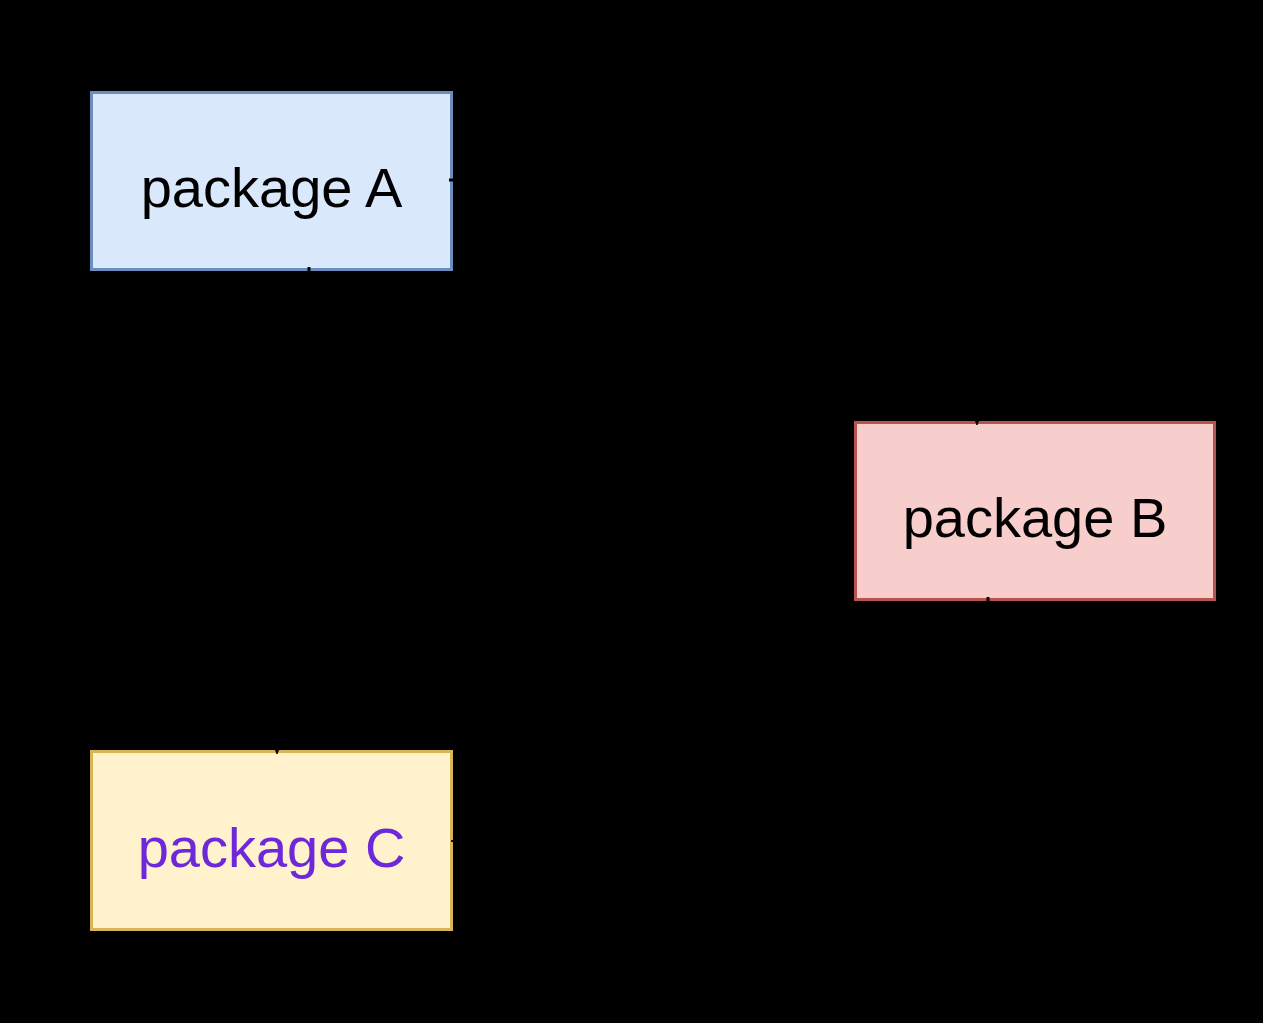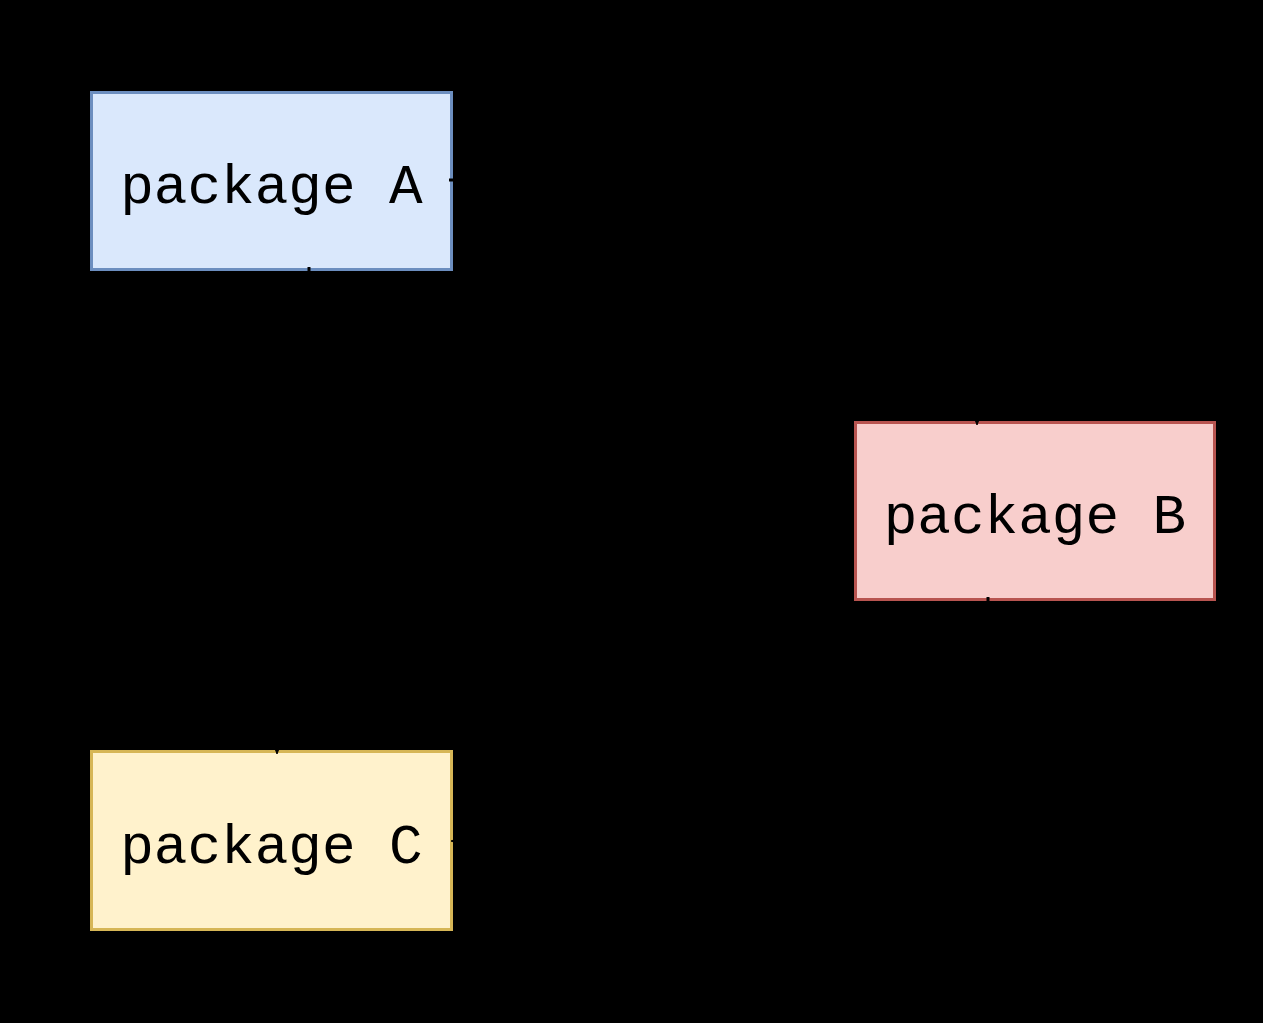--- a/index.html
+++ b/index.html
@@ -6,21 +6,21 @@
     margin: 0;
     padding: 0;
     background: #000000;
   }
   .stage {
     position: relative;
     width: 1263px;
     height: 1023px;
     background: #000000;
     overflow: hidden;
-    font-family: Liberation Mono, monospace;
+    font-family: Liberation Sans, sans-serif;
   }
   .edges-layer {
     position: absolute;
     left: 0;
     top: 0;
     width: 1263px;
     height: 1023px;
     z-index: 2;
     pointer-events: none;
   }
@@ -52,21 +52,21 @@
 
   <div class="node" id="node-A" style="background: rgb(218, 232, 252); border-color: rgb(108, 142, 191);">
     <span class="node-label" style="color: rgb(0, 0, 0);">package A</span>
   </div>
 
   <div class="node" id="node-B" style="background: rgb(248, 206, 204); border-color: rgb(184, 84, 80); margin-left: 44px;">
     <span class="node-label" style="color: rgb(0, 0, 0);">package B</span>
   </div>
 
   <div class="node" id="node-C" style="background: rgb(255, 242, 204); border-color: rgb(214, 182, 86);">
-    <span class="node-label" style="color: #000000;">package C</span>
+    <span class="node-label" style="color: #6d28d9;">package C</span>
   </div>
 
   <svg class="edges-layer" width="1263" height="1023" viewBox="0 0 1263 1023" xmlns="http://www.w3.org/2000/svg">
   <polyline points="449,180 977,180 977,401" fill="none" stroke="#000000" stroke-width="3"></polyline>
       <polygon points="977,425 968,401 986,401" fill="#000000" stroke="#000000" stroke-width="1"></polygon>
       <polyline points="309,267 309,510 277,510 277,730" fill="none" stroke="#000000" stroke-width="3"></polyline>
       <polygon points="277,754 268,730 286,730" fill="#000000" stroke="#000000" stroke-width="1"></polygon>
       <polyline points="988,597 988,841 475,841" fill="none" stroke="#000000" stroke-width="3"></polyline>
       <polygon points="451,841 475,832 475,850" fill="#000000" stroke="#000000" stroke-width="1"></polygon>
     </svg>

